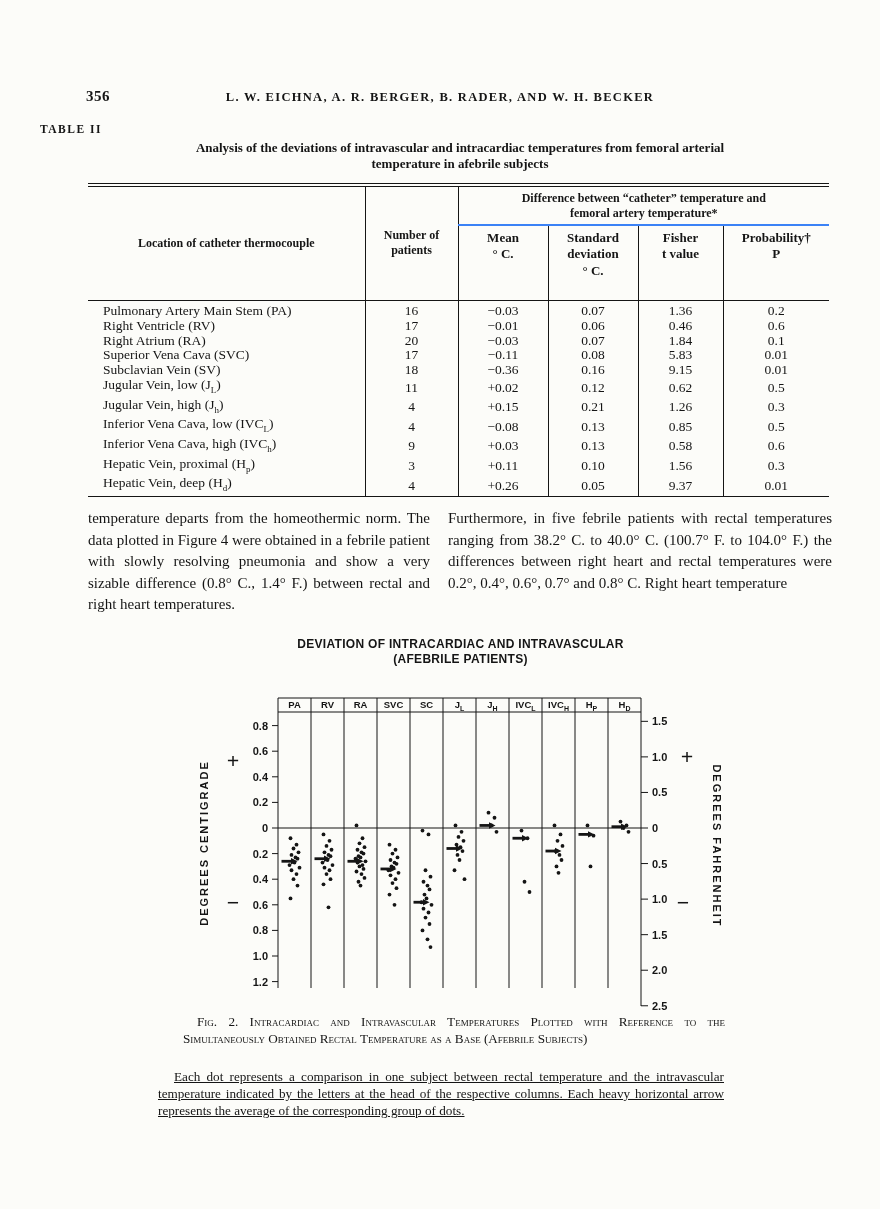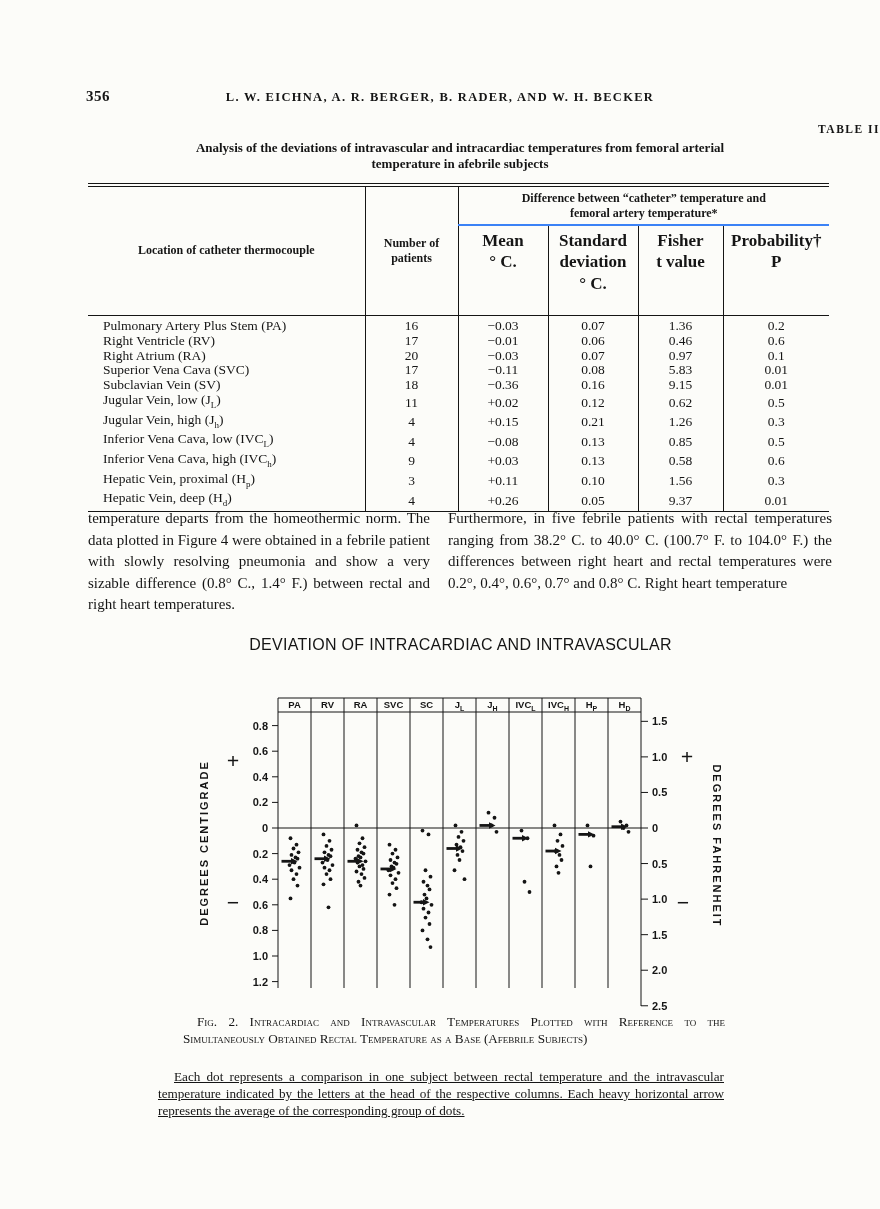--- a/index.html
+++ b/index.html
@@ -11,54 +11,54 @@
     position: relative; overflow: hidden;
   }
   .abs { position: absolute; }
 
   
   .running-head { top: 88px; left: 0; width: 100%; height: 22px; }
   .page-num { position: absolute; left: 86px; top: 0; font-size: 15px; font-weight: bold; letter-spacing: .5px; }
   .head-title { position: absolute; left: 0; top: 2px; width: 100%; text-align: center; font-size: 12.5px; font-weight: bold; letter-spacing: 1.3px; }
 
   
-  .table-label { top: 123px; left: 40px; width: 840px; text-align: right; font-size: 11.5px; font-weight: bold; letter-spacing: 1.5px; }
+  .table-label { top: 123px; left: 40px; width: 840px; text-align: left; font-size: 11.5px; font-weight: bold; letter-spacing: 1.5px; }
   .table-caption { top: 140px; left: 40px; width: 840px; text-align: center; font-weight: bold; font-size: 13px; line-height: 1.2; }
 
   
   .data-table {
     top: 183px; left: 88px; width: 741px;
     border-collapse: collapse; font-size: 13.5px;
     border-top: 4px double #151515; border-bottom: 1.6px solid #151515;
   }
   .data-table th { font-weight: bold; text-align: center; vertical-align: middle; }
   .loc-h { font-size: 12px; border-right: 1px solid #151515; border-bottom: 1.6px solid #151515; }
   .pat-h { font-size: 12px; line-height: 1.25; border-right: 1px solid #151515; border-bottom: 1.6px solid #151515; }
   .grp-h { font-size: 12px; line-height: 1.25; padding: 4px 8px 3px; border-bottom: 2px solid #3b82f6; }
-  .sub-row th { font-size: 17px; line-height: 1.25; padding: 4px 2px 21px; vertical-align: top; border-bottom: 1.6px solid #151515; }
+  .sub-row th { font-size: 13px; line-height: 1.25; padding: 4px 2px 21px; vertical-align: top; border-bottom: 1.6px solid #151515; }
   .sub-row th:not(:last-child) { border-right: 1px solid #151515; }
   .data-table tbody td { padding: 0 4px; line-height: 14.9px; text-align: center; }
   .data-table tbody td.loc { text-align: left; padding-left: 15px; }
   .data-table tbody td:not(:last-child) { border-right: 1px solid #151515; }
   .data-table tbody tr:first-child td { padding-top: 3px; }
   .data-table tbody tr:last-child td { }
   .data-table sub { font-size: 9px; }
 
   
   .footnotes { top: 453px; left: 86px; width: 744px; font-size: 12.8px; line-height: 15.6px; text-align: justify; }
   .footnotes p { margin: 0; text-indent: 14px; }
 
   
   .bodycol { top: 508px; font-size: 15px; line-height: 21.6px; text-align: justify; }
   .left-col { left: 88px; width: 342px; }
   .right-col { left: 448px; width: 384px; }
 
   
   .fig-title { top: 637px; left: 178px; width: 565px; text-align: center;
-    font-family: "Liberation Sans", sans-serif; font-weight: normal; font-size: 16px;
+    font-family: "Liberation Sans", sans-serif; font-weight: bold; font-size: 12px;
     line-height: 15px; letter-spacing: .3px; }
   #chart { top: 688px; left: 178px; }
   .ax { stroke: #151515; stroke-width: 1; }
   .zero { stroke: #151515; stroke-width: 1.2; }
   .dot { fill: #151515; }
   .mean-line { stroke: #151515; stroke-width: 2.8; }
   .mean-head { fill: #151515; }
   .tick { font: 600 11px "Liberation Sans", sans-serif; fill: #151515; }
   .tick-left { text-anchor: end; }
   .col-label { font: bold 9.5px "Liberation Sans", sans-serif; fill: #151515; }
@@ -124,41 +124,41 @@
           <span>t value</span>
         </th>
         <th>
           <span>Probability†</span><br>
           <span>P</span>
         </th>
       </tr>
     </thead>
     <tbody>
         <tr>
-          <td class="loc">Pulmonary Artery Plus Stem (PA)</td>
+          <td class="loc">Pulmonary Artery Main Stem (PA)</td>
           <td>16</td>
           <td>−0.03</td>
           <td>0.07</td>
           <td>1.36</td>
           <td>0.2</td>
         </tr>
         <tr>
           <td class="loc">Right Ventricle (RV)</td>
           <td>17</td>
           <td>−0.01</td>
           <td>0.06</td>
           <td>0.46</td>
           <td>0.6</td>
         </tr>
         <tr>
           <td class="loc">Right Atrium (RA)</td>
           <td>20</td>
           <td>−0.03</td>
           <td>0.07</td>
-          <td>0.97</td>
+          <td>1.84</td>
           <td>0.1</td>
         </tr>
         <tr>
           <td class="loc">Superior Vena Cava (SVC)</td>
           <td>17</td>
           <td>−0.11</td>
           <td>0.08</td>
           <td>5.83</td>
           <td>0.01</td>
         </tr>
@@ -222,20 +222,21 @@
   </table>
 
   <div class="abs footnotes">
   </div>
 
   <div class="abs bodycol left-col">temperature departs from the homeothermic norm. The data plotted in Figure 4 were obtained in a febrile patient with slowly resolving pneumonia and show a very sizable difference (0.8° C., 1.4° F.) between rectal and right heart temperatures.</div>
   <div class="abs bodycol right-col">Furthermore, in five febrile patients with rectal temperatures ranging from 38.2° C. to 40.0° C. (100.7° F. to 104.0° F.) the differences between right heart and rectal temperatures were 0.2°, 0.4°, 0.6°, 0.7° and 0.8° C.  Right heart temperature</div>
 
   <div class="abs fig-title">
     <div>DEVIATION OF INTRACARDIAC AND INTRAVASCULAR</div>
+    <div>(AFEBRILE PATIENTS)</div>
   </div>
 
   <svg id="chart" class="abs" width="565" height="330" viewBox="0 0 565 330">
       <line x1="100" y1="10" x2="463" y2="10" class="ax"></line>
       <line x1="100" y1="24" x2="463" y2="24" class="ax"></line>
       <line x1="100" y1="10" x2="100" y2="300" class="ax"></line>
       <line x1="133" y1="10" x2="133" y2="300" class="ax"></line>
       <line x1="166" y1="10" x2="166" y2="300" class="ax"></line>
       <line x1="199" y1="10" x2="199" y2="300" class="ax"></line>
       <line x1="232" y1="10" x2="232" y2="300" class="ax"></line>

